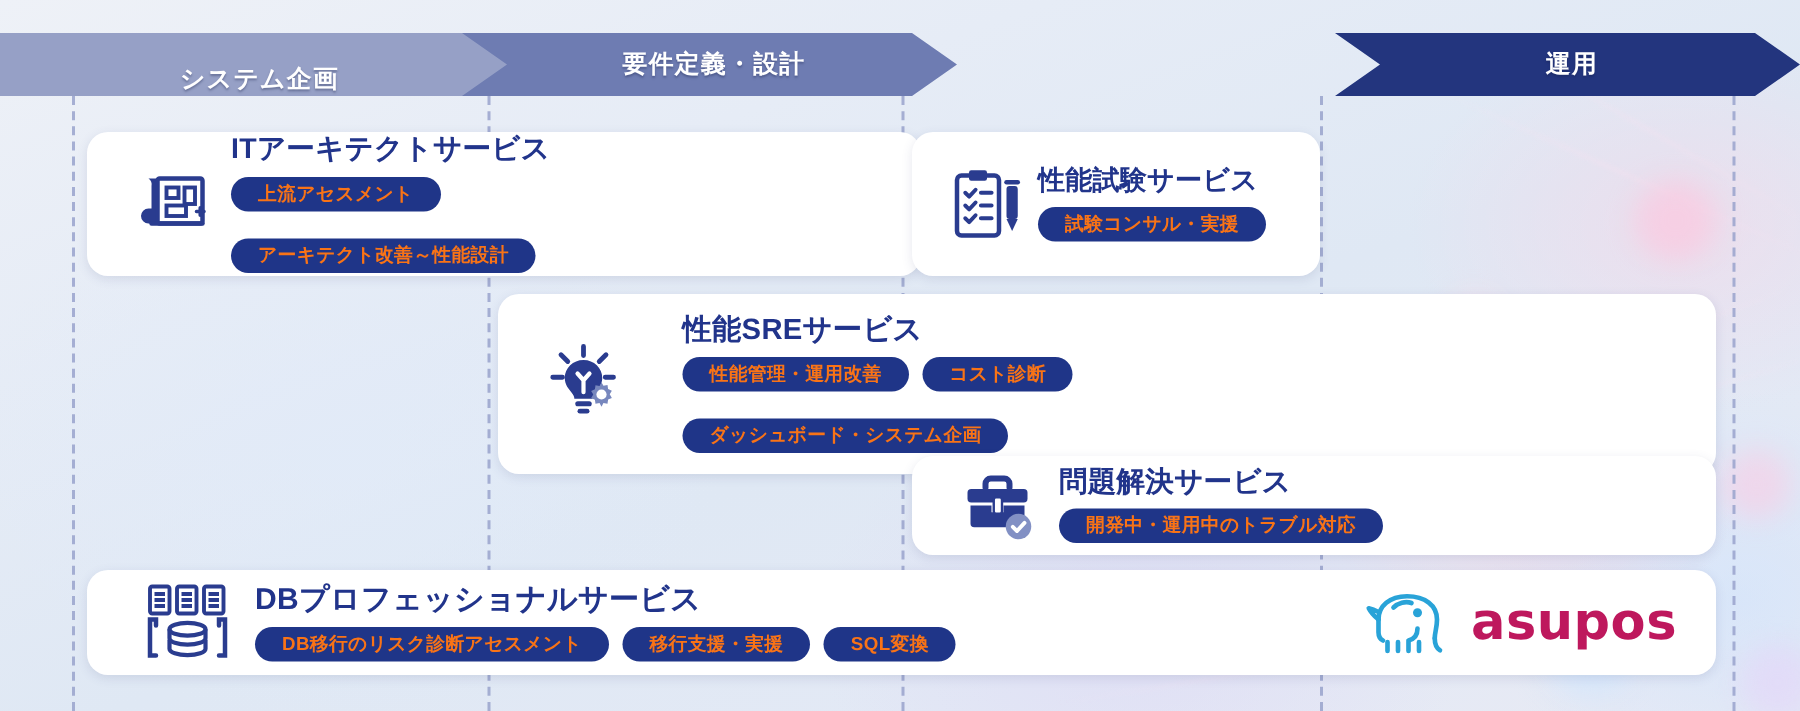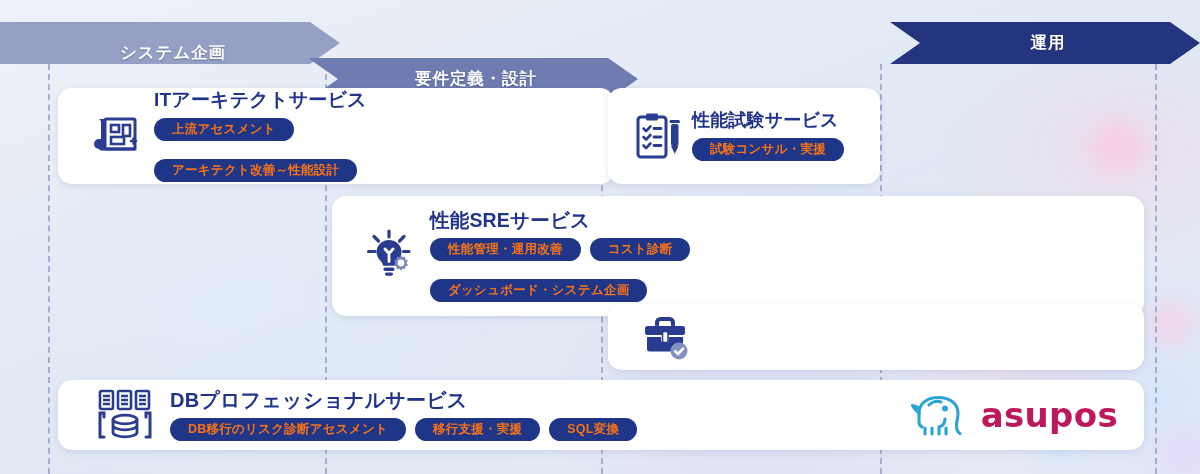--- a/index.html
+++ b/index.html
@@ -70,21 +70,21 @@
     letter-spacing: .055em;
     text-shadow: 0 1px 1.5px rgba(20,28,70,.35);
     white-space: nowrap;
     position: relative;
     z-index: 2;
     padding-left: 6px;
   }
   .phase.p1 { left: 0px;   width: 340px; background: #96a0c6;
               clip-path: polygon(0 0, 310px 0, 340px 50%, 310px 100%, 0 100%); align-items: flex-end; }
   .phase.p2 { left: 308px; width: 330px; background: #6e7cb2;
-              clip-path: polygon(0 0, 300px 0, 330px 50%, 300px 100%, 0 100%, 30px 50%); margin-top: 36px; }
+              clip-path: polygon(0 0, 300px 0, 330px 50%, 300px 100%, 0 100%, 30px 50%); }
   .phase.p3 { left: 606px; width: 316px; background: #4a5794;
               clip-path: polygon(0 0, 286px 0, 316px 50%, 286px 100%, 0 100%, 30px 50%); }
   .phase.p4 { left: 890px; width: 310px; background: #23357e;
               clip-path: polygon(0 0, 280px 0, 310px 50%, 280px 100%, 0 100%, 30px 50%); }
 
   
   .divider {
     position: absolute;
     top: 64px;
     width: 0;
@@ -141,21 +141,21 @@
     font-weight: 700;
     letter-spacing: .02em;
     height: 23px;
     padding: 0 18px;
     white-space: nowrap;
   }
 
   
   #card-architect      { left: 58px;  top: 88px;  width: 556px; height: 96px;  padding: 0 16px 0 22px; }
   #card-perf-test      { left: 608px; top: 88px;  width: 272px; height: 96px;  padding: 0 14px 0 18px; }
-  #card-sre            { left: 332px; top: 196px; width: 812px; height: 120px; padding: 0 16px 0 22px; }
+  #card-sre            { left: 332px; top: 196px; width: 812px; height: 120px; padding: 0 16px 0 22px; gap: 25px; }
   #card-problem        { left: 608px; top: 304px; width: 536px; height: 66px;  padding: 0 16px 0 20px; }
   #card-db             { left: 58px;  top: 380px; width: 1086px;height: 70px;  padding: 0 16px 0 22px; }
 
   #card-architect .card-icon { width: 74px; }
   #card-perf-test  .card-icon { width: 66px; }
   #card-sre        .card-icon { width: 76px; }
   #card-problem    .card-icon { width: 78px; }
   #card-db         .card-icon { width: 90px; }
 
   #card-perf-test .card-title { font-size: 18px; }
@@ -291,20 +291,26 @@
   <div class="card" id="card-problem">
     <div class="card-icon">
       <svg width="52" height="48" viewBox="0 0 52 48">
         <path d="M16 12V9.5A3.5 3.5 0 0 1 19.5 6h9A3.5 3.5 0 0 1 32 9.5V12" fill="none" stroke="#2a3c8f" stroke-width="4" stroke-linecap="round"></path>
         <rect x="4" y="13" width="40" height="9" rx="2.5" fill="#2a3c8f"></rect>
         <path d="M6 24h14v4.5h8V24h14v12a2.5 2.5 0 0 1-2.5 2.5h-31A2.5 2.5 0 0 1 6 36z" fill="#2a3c8f"></path>
         <rect x="21.5" y="18.5" width="5.5" height="11" rx="1.6" fill="#ffffff" stroke="#2a3c8f" stroke-width="1.6"></rect>
         <circle cx="38" cy="38" r="8.5" fill="#8290c4"></circle>
         <path d="M34.2 38.2l2.8 2.8 5-5.4" fill="none" stroke="#ffffff" stroke-width="2.6" stroke-linecap="round" stroke-linejoin="round"></path>
       </svg>
+    </div>
+    <div class="card-body">
+      <div class="card-title">問題解決サービス</div>
+      <div class="tag-row">
+        <span class="tag">開発中・運用中のトラブル対応</span>
+      </div>
     </div>
   </div>
 
   <div class="card" id="card-db">
     <div class="card-icon">
       <svg width="62" height="56" viewBox="0 0 62 56">
         <g stroke="#2a3c8f" stroke-width="2.6" fill="none">
           <rect x="6" y="4" width="13" height="18" rx="1.5"></rect>
           <rect x="24" y="4" width="13" height="18" rx="1.5"></rect>
           <rect x="42" y="4" width="13" height="18" rx="1.5"></rect>

